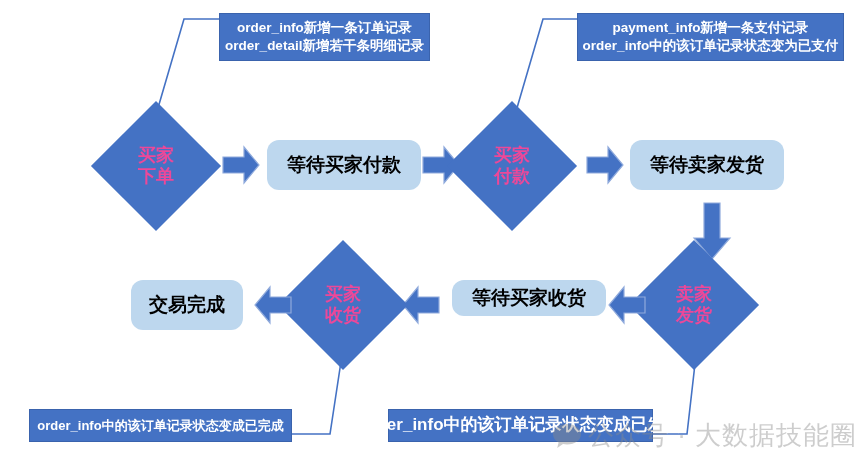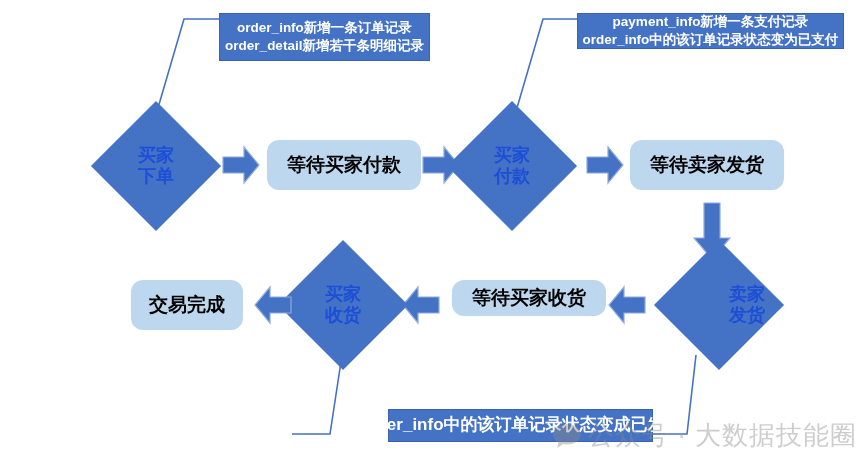--- a/index.html
+++ b/index.html
@@ -39,21 +39,21 @@
     flex-direction: column;
     align-items: center;
     justify-content: center;
     text-align: center;
     z-index: 3;
     line-height: 1.35;
   }
   .callout .line { display: block; white-space: nowrap; }
 
   #callout-order      { left: 219px; top: 13px;  width: 211px; height: 48px; font-size: 13.5px; }
-  #callout-payment    { left: 577px; top: 13px;  width: 267px; height: 36px; font-size: 13.5px; }
+  #callout-payment    { left: 577px; top: 13px;  width: 267px; height: 48px; font-size: 13.5px; }
   #callout-complete   { left: 29px;  top: 409px; width: 263px; height: 33px; font-size: 13px; }
   #callout-shipped    { left: 388px; top: 409px; width: 265px; height: 33px; font-size: 17px; }
 
   
   .diamond {
     position: absolute;
     z-index: 2;
     display: flex;
     align-items: center;
     justify-content: center;
@@ -61,31 +61,31 @@
   .diamond .shape {
     position: absolute;
     left: 0; top: 0;
     width: 100%; height: 100%;
     background: #4472c4;
     transform: rotate(45deg);
   }
   .diamond .dlabel {
     position: relative;
     z-index: 1;
-    color: #1d4ed8;
+    color: #ec4899;
     font-size: 18px;
     font-weight: bold;
     line-height: 1.18;
     text-align: center;
     white-space: nowrap;
   }
 
   #node-place-order   { left: 110px; top: 120px; width: 92px;  height: 92px; }
   #node-buyer-pay     { left: 466px; top: 120px; width: 92px;  height: 92px; }
-  #node-seller-ship   { left: 673px; top: 259px; width: 92px;  height: 92px; justify-content: flex-end; }
+  #node-seller-ship   { left: 648px; top: 259px; width: 92px;  height: 92px; }
   #node-buyer-receive { left: 297px; top: 259px; width: 92px;  height: 92px; }
 
   
   .state {
     position: absolute;
     background: #bdd7ee;
     border-radius: 12px;
     display: flex;
     align-items: center;
     justify-content: center;
@@ -156,20 +156,23 @@
   <div class="callout" id="callout-order">
     <span class="line">order_info新增一条订单记录</span>
     <span class="line">order_detail新增若干条明细记录</span>
   </div>
 
   <div class="callout" id="callout-payment">
     <span class="line">payment_info新增一条支付记录</span>
     <span class="line">order_info中的该订单记录状态变为已支付</span>
   </div>
 
+  <div class="callout" id="callout-complete">
+    <span class="line">order_info中的该订单记录状态变成已完成</span>
+  </div>
 
   <div class="callout" id="callout-shipped">
     <span class="line">order_info中的该订单记录状态变成已发货</span>
   </div>
 
   <div class="diamond" id="node-place-order">
     <div class="shape"></div>
     <div class="dlabel">
       <span>买家</span><br>
       <span>下单</span>

